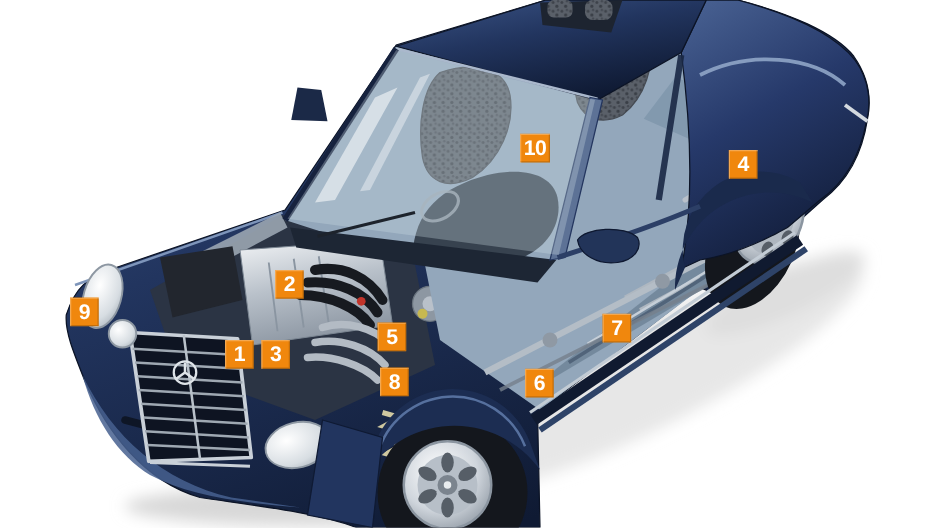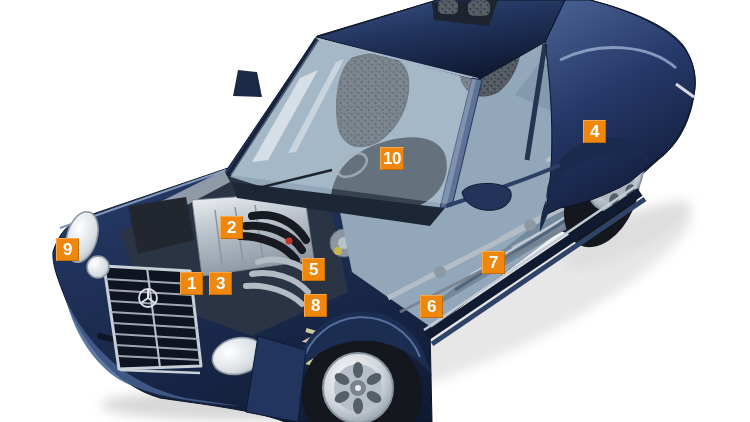--- a/index.html
+++ b/index.html
@@ -227,15 +227,15 @@
   <div id="marker-layer">
       <div class="marker" style="left: 180px; top: 272px;">1</div>
       <div class="marker" style="left: 220px; top: 216px;">2</div>
       <div class="marker" style="left: 209px; top: 272px;">3</div>
       <div class="marker" style="left: 583px; top: 120px;">4</div>
       <div class="marker" style="left: 302px; top: 258px;">5</div>
       <div class="marker" style="left: 420px; top: 295px;">6</div>
       <div class="marker" style="left: 482px; top: 251px;">7</div>
       <div class="marker" style="left: 304px; top: 294px;">8</div>
       <div class="marker" style="left: 56px; top: 238px;">9</div>
-      <div class="marker" style="left: 380px; top: 107px; margin-top: 40px;">10</div>
+      <div class="marker" style="left: 416px; top: 107px;">10</div>
     </div>
 </div>
 
 </body></html>

